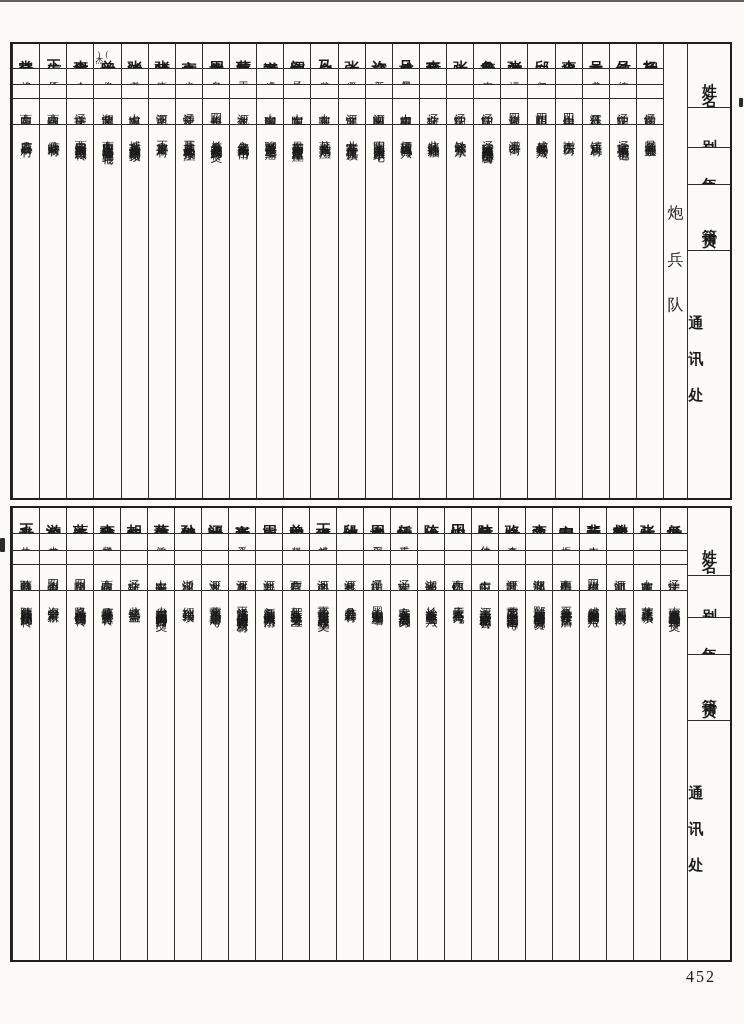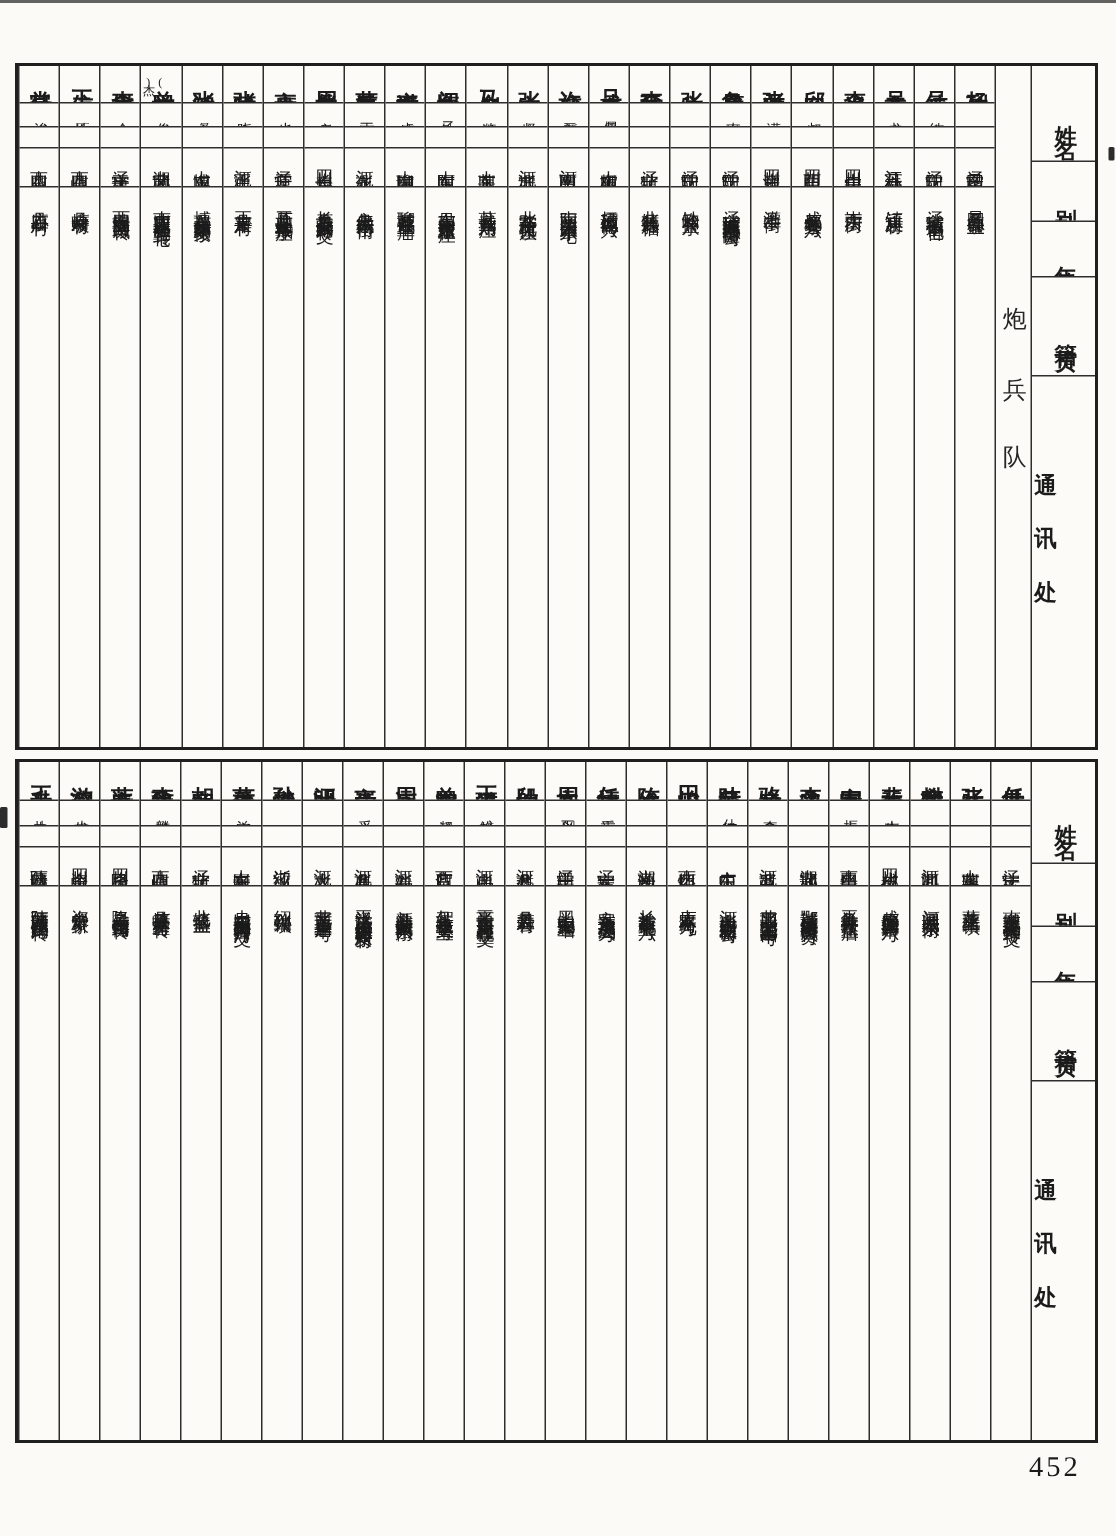--- a/index.html
+++ b/index.html
@@ -29,21 +29,21 @@
   .note-text{position:absolute;left:0;top:6px;font-size:8px;letter-spacing:0;color:#222;line-height:1;}
   .alias-text{font-size:10px;letter-spacing:1px;margin-top:4px;line-height:1;}
   .age-text{font-size:12px;letter-spacing:2px;margin-top:5px;line-height:1;}
   .origin-text{font-size:12px;letter-spacing:1px;margin-top:5px;line-height:1;}
   .contact-text{display:block;height:96%;font-size:12px;letter-spacing:1px;padding-top:6px;margin:0 auto;line-height:13px;box-sizing:border-box;}
   .hcell{justify-content:center;align-items:center;}
   .hlabel{font-size:15px;font-weight:700;letter-spacing:10px;line-height:1;padding-top:10px;}
   .hlabel.small{letter-spacing:4px;padding-top:6px;}
   .hlabel.contact-label{letter-spacing:36px;padding-top:52px;}
   .annot-text{font-size:16px;letter-spacing:46px;padding-top:148px;color:#262626;display:block;margin:0 auto;line-height:1;}
-  .page-number{position:absolute;left:686px;top:968px;font-size:19px;letter-spacing:2px;font-weight:400;}
+  .page-number{position:absolute;left:686px;top:968px;font-size:16px;letter-spacing:2px;font-weight:400;}
 </style>
 </head>
 <body>
 
 <div class="page">
 
   <div class="scan-line-top"></div>
   <div class="speck" style="left:0;top:538px;width:5px;height:14px;"></div>
   <div class="speck" style="left:739px;top:98px;width:4px;height:9px;"></div>
 

